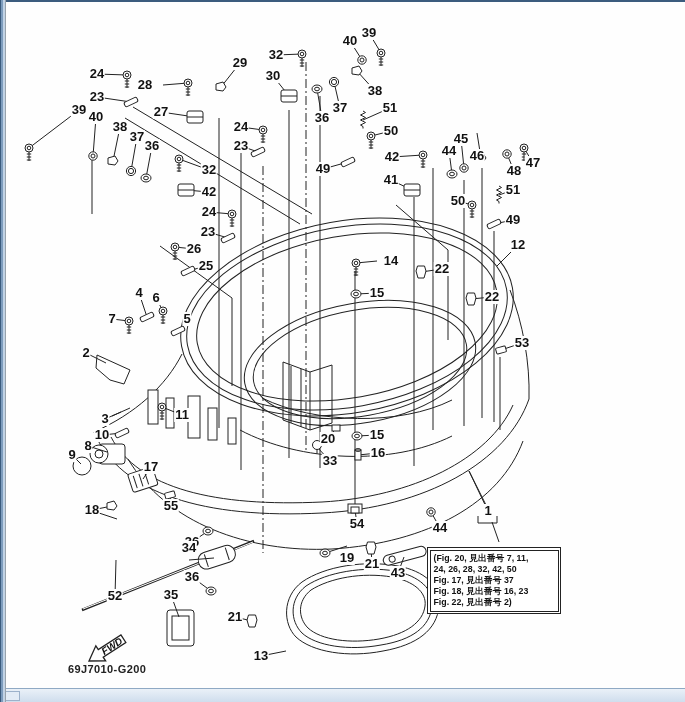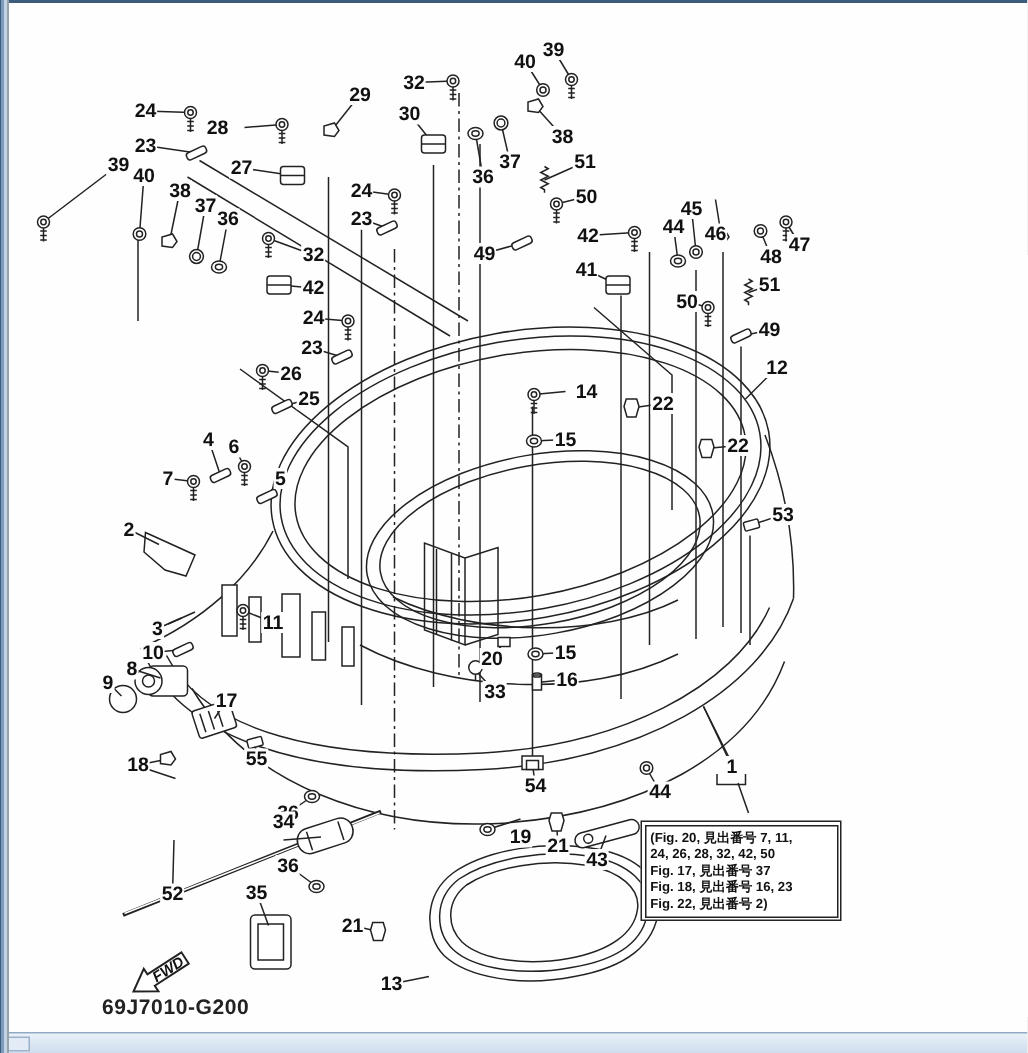--- a/index.html
+++ b/index.html
@@ -13,21 +13,21 @@
   .bottom-corner{position:absolute;left:5px;top:2px;width:13px;height:8px;background:#e3ecf6;border:1px solid #9db2cb;}
   svg.art{position:absolute;left:0;top:0;z-index:1;}
   .s{stroke:#222;fill:none;stroke-width:1;}
   .sf{stroke:#222;fill:#fff;stroke-width:1;}
   .co{position:absolute;transform:translate(-50%,-50%);z-index:10;background:#fefefe;
       padding:0 1px;font-size:13px;font-weight:700;color:#111;line-height:14px;cursor:pointer;}
   .notebox{position:absolute;left:427px;top:547px;width:132px;z-index:12;background:#fff;
            border:1.5px solid #222;}
   .notebox-inner{border:1px solid #222;margin:1.5px;padding:2px 3px 3px 3px;}
   .note-line{font-size:8.8px;font-weight:700;line-height:11px;color:#111;white-space:nowrap;}
-  .dwgnum{position:absolute;left:68px;top:663px;z-index:12;font-size:14px;font-weight:700;
+  .dwgnum{position:absolute;left:68px;top:663px;z-index:12;font-size:11px;font-weight:700;
           letter-spacing:.4px;color:#222;}
 </style>
 </head>
 <body>
 
 <div class="stage">
 
   <svg class="art" width="685" height="702" viewBox="0 0 685 702">
 
     <g class="s" stroke-width="1.1">

